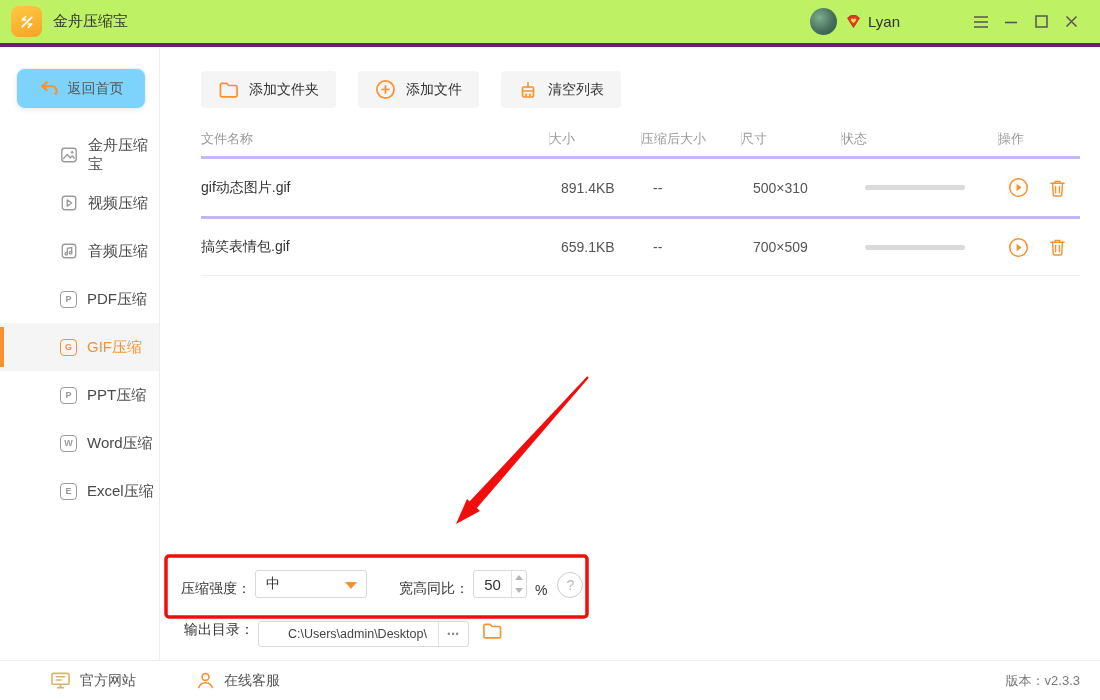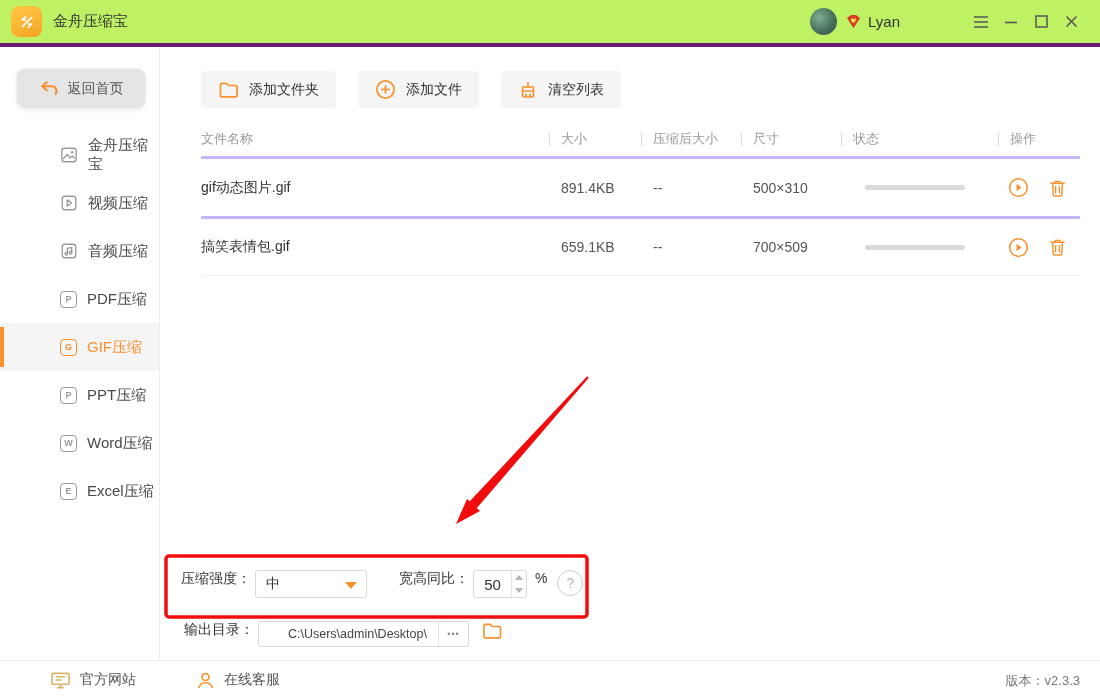--- a/index.html
+++ b/index.html
@@ -18,21 +18,21 @@
   .avatar { width:27px; height:27px; border-radius:50%;
             background:radial-gradient(circle at 35% 35%, #7fae91 0%, #48705c 55%, #2d5243 100%); }
   .vip { margin-left:8px; display:flex; }
   .username { margin-left:6px; font-size:15px; color:#333; }
   .winctl { display:flex; align-items:center; margin-left:66px; margin-right:14px; }
   .winbtn { width:30px; height:30px; display:flex; align-items:center; justify-content:center; cursor:pointer; }
 
   
   .sidebar { position:absolute; left:0; top:48px; width:160px; height:612px;
              border-right:1px solid #ededed; background:#fff; }
-  .back-btn { margin:20px auto 0 16px; width:130px; height:41px; background:#e5e5e5;
+  .back-btn { margin:20px auto 0 16px; width:130px; height:41px; background:#7dd3fc;
               border:1px solid #f0f0f0; border-radius:9px; box-shadow:0 2px 5px rgba(0,0,0,.06);
               display:flex; align-items:center; justify-content:center; gap:9px; cursor:pointer; }
   .back-btn span { font-size:14px; color:#555; }
   .nav { margin-top:22px; }
   .nav-item { position:relative; height:48px; display:flex; align-items:center; padding-left:60px; cursor:pointer; }
   .nav-item .lbl { margin-left:10px; font-size:15px; color:#4a4a4a; }
   .nav-item.active { background:#f5f5f5; }
   .nav-item.active::before { content:""; position:absolute; left:0; top:4px; bottom:4px; width:4px; background:#F9912E; }
   .nav-item.active .lbl { color:#F9912E; }
   .doc-ico { width:17px; height:17px; border:1.4px solid #9a9a9a; border-radius:4px;
@@ -43,37 +43,37 @@
 
   
   .main { position:absolute; left:161px; top:48px; width:939px; height:612px; background:#fff; }
   .toolbar { display:flex; gap:22px; margin:23px 0 0 40px; }
   .tool-btn { display:flex; align-items:center; gap:10px; background:#f5f5f5; border:none;
               border-radius:4px; padding:8px 17px; font-size:14px; color:#333; cursor:pointer;
               font-family:inherit; }
 
   .table { margin:14px 20px 0 40px; }
   .thead { display:grid; grid-template-columns:348px 92px 100px 100px 157px 83px; height:34px; align-items:center; }
-  .th { position:relative; font-size:13px; color:#999; padding-left:12px; }
+  .th { position:relative; font-size:13px; color:#999; }
   .th:first-child { padding-left:0; }
   .th:not(:first-child)::before { content:""; position:absolute; left:0; top:50%; transform:translateY(-50%);
        width:1px; height:14px; background:#ddd; }
   .trow { display:grid; grid-template-columns:348px 92px 100px 100px 157px 83px; height:60px;
           align-items:center; border-top:3px solid #c4b5fd; }
   .trow:last-child { border-bottom:1px solid #f0f0f0; }
   .td { font-size:14px; color:#333; padding-left:12px; }
   .td.name { padding-left:0; font-size:14px; color:#333; }
   .td.dim, .td.size, .td.csize { color:#555; }
   .progress-track { margin-left:12px; width:100px; height:5px; border-radius:3px; background:#dadada; }
   .ops { display:flex; align-items:center; gap:18px; padding-left:10px; }
   .icon-btn { width:21px; height:21px; display:flex; align-items:center; justify-content:center; cursor:pointer; }
 
   
   .bottom-block { position:absolute; left:0; right:0; bottom:0; height:120px; }
-  .settings-row { position:absolute; left:20px; top:30px; height:28px; display:flex; align-items:flex-start; }
+  .settings-row { position:absolute; left:20px; top:30px; height:28px; display:flex; align-items:flex-end; }
   .ctl-label { font-size:14px; color:#333; }
   .select { position:relative; width:112px; height:28px; border:1px solid #d9d9d9; border-radius:3px;
             background:#fff; display:flex; align-items:center; padding-left:10px; font-size:14px; color:#333;
             margin-left:4px; cursor:pointer; }
   .caret { position:absolute; right:9px; top:11px; width:0; height:0;
            border-left:6px solid transparent; border-right:6px solid transparent; border-top:7px solid #F9912E; }
   .gap1 { width:32px; }
   .spinner { display:flex; width:54px; height:28px; border:1px solid #d9d9d9; border-radius:3px;
              background:#fff; margin-left:4px; overflow:hidden; }
   .spin-val { flex:1; display:flex; align-items:center; justify-content:center; font-size:15px; color:#333; }
@@ -93,21 +93,21 @@
   .more-btn { width:30px; height:26px; border-left:1px solid #e3e3e3; display:flex; align-items:center;
               justify-content:center; font-size:9px; letter-spacing:1px; color:#8a8a8a; cursor:pointer; }
   .out-folder { margin-left:12px; cursor:pointer; display:flex; }
   .start-btn { position:absolute; right:20px; top:48px; width:142px; height:46px; border:none; border-radius:6px;
                background:linear-gradient(180deg,#F9832D 0%,#F76E29 100%); color:#fff; font-size:16px;
                letter-spacing:2px; cursor:pointer; font-family:inherit; }
 
   
   .footer { position:absolute; left:0; bottom:0; width:1100px; height:40px; border-top:1px solid #ededed;
             display:flex; align-items:center; background:#fff; }
-  .foot-item { display:flex; align-items:flex-start; gap:9px; cursor:pointer; }
+  .foot-item { display:flex; align-items:center; gap:9px; cursor:pointer; }
   .foot-item .ft { font-size:14px; color:#555; }
   .fi-web { margin-left:50px; }
   .fi-support { margin-left:60px; }
   .version { margin-left:auto; margin-right:20px; font-size:13px; color:#777; }
 
   
   .annotation { position:absolute; left:0; top:0; width:1100px; height:700px; pointer-events:none; z-index:9; }
 </style>
 </head>
 <body>

